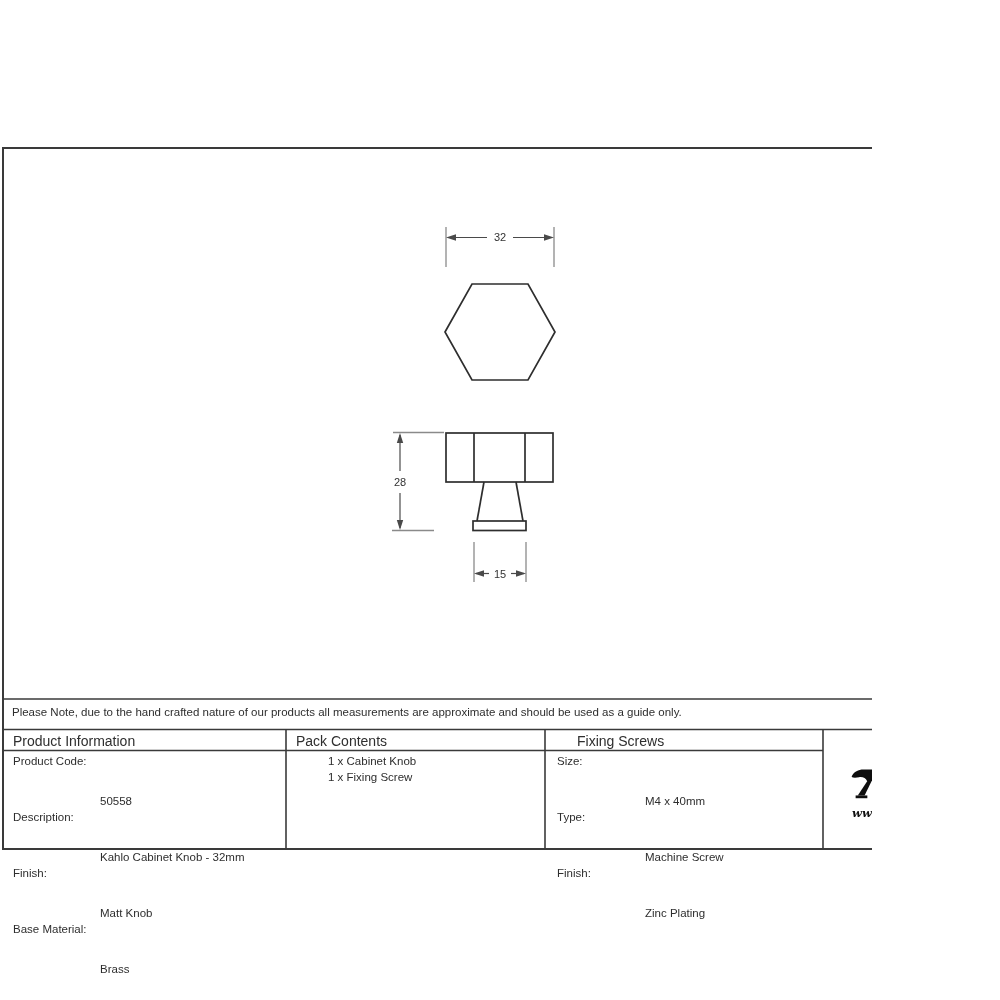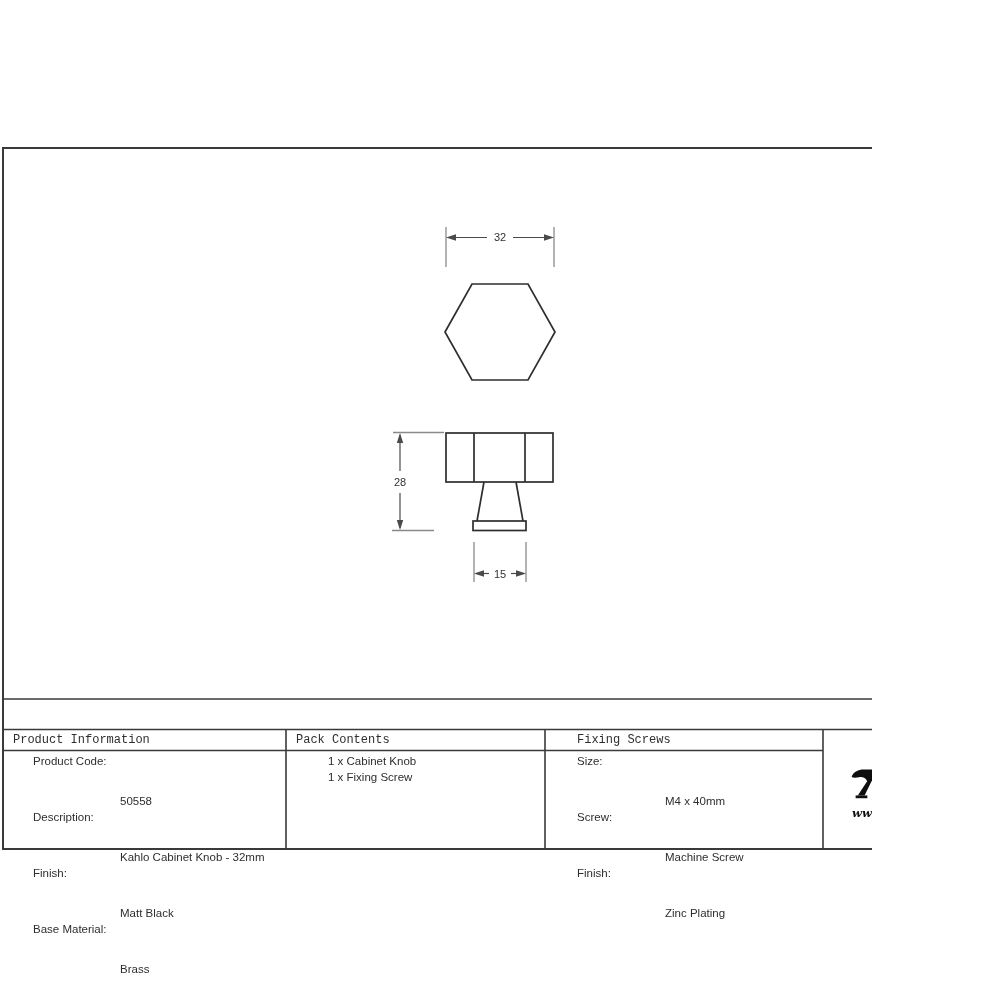--- a/index.html
+++ b/index.html
@@ -6,25 +6,25 @@
   .page{
     position:relative;width:872px;height:1000px;background:#ffffff;
     font-family:"Liberation Sans",sans-serif;color:#333333;overflow:hidden;
   }
   svg.linework{position:absolute;left:0;top:0;width:1000px;height:1000px;}
   .abs{position:absolute;}
   .note-text{
     left:12px;top:706px;width:970px;font-size:11.5px;color:#2e2e2e;white-space:nowrap;
   }
   .col-header{
-    font-size:12px;color:#2e2e2e;top:733px;white-space:nowrap;font-family:Liberation Mono, monospace;
+    font-size:14px;color:#2e2e2e;top:733px;white-space:nowrap;
   }
   .kv-block{top:753px;font-size:11.5px;color:#2e2e2e;}
   .kv-row{display:flex;line-height:16px;white-space:nowrap;}
-  .kv-label{flex:0 0 auto;margin-left:20px;}
+  .kv-label{flex:0 0 auto;}
   .kv-block.product .kv-label{width:87px;}
   .kv-block.fixing .kv-label{width:88px;}
   .kv-value{flex:0 0 auto;margin-top:40px;}
   .pack-item{line-height:16px;white-space:nowrap;font-size:11.5px;color:#2e2e2e;}
 
   
   .logo{position:absolute;left:851px;top:759px;width:136px;height:62px;}
   .logo-main{position:relative;height:48px;}
   .anvil-icon{position:absolute;left:0;top:0;width:37px;height:47px;}
   .logo-tagline{
@@ -108,56 +108,57 @@
       <line x1="474" y1="542" x2="474" y2="582" stroke="#8a8a8a" stroke-width="1.3"></line>
       <line x1="526" y1="542" x2="526" y2="582" stroke="#8a8a8a" stroke-width="1.3"></line>
       <line x1="476" y1="573.5" x2="489" y2="573.5" stroke="#4a4a4a" stroke-width="1.2"></line>
       <line x1="511" y1="573.5" x2="524" y2="573.5" stroke="#4a4a4a" stroke-width="1.2"></line>
       <polygon points="474,573.5 484,570.3 484,576.7" fill="#4a4a4a"></polygon>
       <polygon points="526,573.5 516,570.3 516,576.7" fill="#4a4a4a"></polygon>
       <text x="500" y="577.5" text-anchor="middle" font-size="11" fill="#333333">15</text>
     </g>
   </svg>
 
+  <div class="abs note-text">Please Note, due to the hand crafted nature of our products all measurements are approximate and should be used as a guide only.</div>
 
   <div class="abs col-header" style="left:13px;">Product Information</div>
   <div class="abs col-header" style="left:296px;">Pack Contents</div>
   <div class="abs col-header" style="left:577px;">Fixing Screws</div>
 
   <div class="abs kv-block product" style="left:13px;">
     <div class="kv-row">
       <span class="kv-label">Product Code:</span>
       <span class="kv-value">50558</span>
     </div>
     <div class="kv-row">
       <span class="kv-label">Description:</span>
       <span class="kv-value">Kahlo Cabinet Knob - 32mm</span>
     </div>
     <div class="kv-row">
       <span class="kv-label">Finish:</span>
-      <span class="kv-value">Matt Black</span>
+      <span class="kv-value">Matt Knob</span>
     </div>
     <div class="kv-row">
       <span class="kv-label">Base Material:</span>
       <span class="kv-value">Brass</span>
     </div>
   </div>
 
   <div class="abs kv-block" style="left:296px;margin-left:32px;">
     <div class="pack-item">1 x Cabinet Knob</div>
     <div class="pack-item">1 x Fixing Screw</div>
   </div>
 
   <div class="abs kv-block fixing" style="left:557px;">
     <div class="kv-row">
       <span class="kv-label">Size:</span>
       <span class="kv-value">M4 x 40mm</span>
     </div>
     <div class="kv-row">
-      <span class="kv-label">Screw:</span>
+      <span class="kv-label">Type:</span>
       <span class="kv-value">Machine Screw</span>
     </div>
     <div class="kv-row">
       <span class="kv-label">Finish:</span>
       <span class="kv-value">Zinc Plating</span>
     </div>
   </div>
 
   <div class="logo">
     <div class="logo-main">

